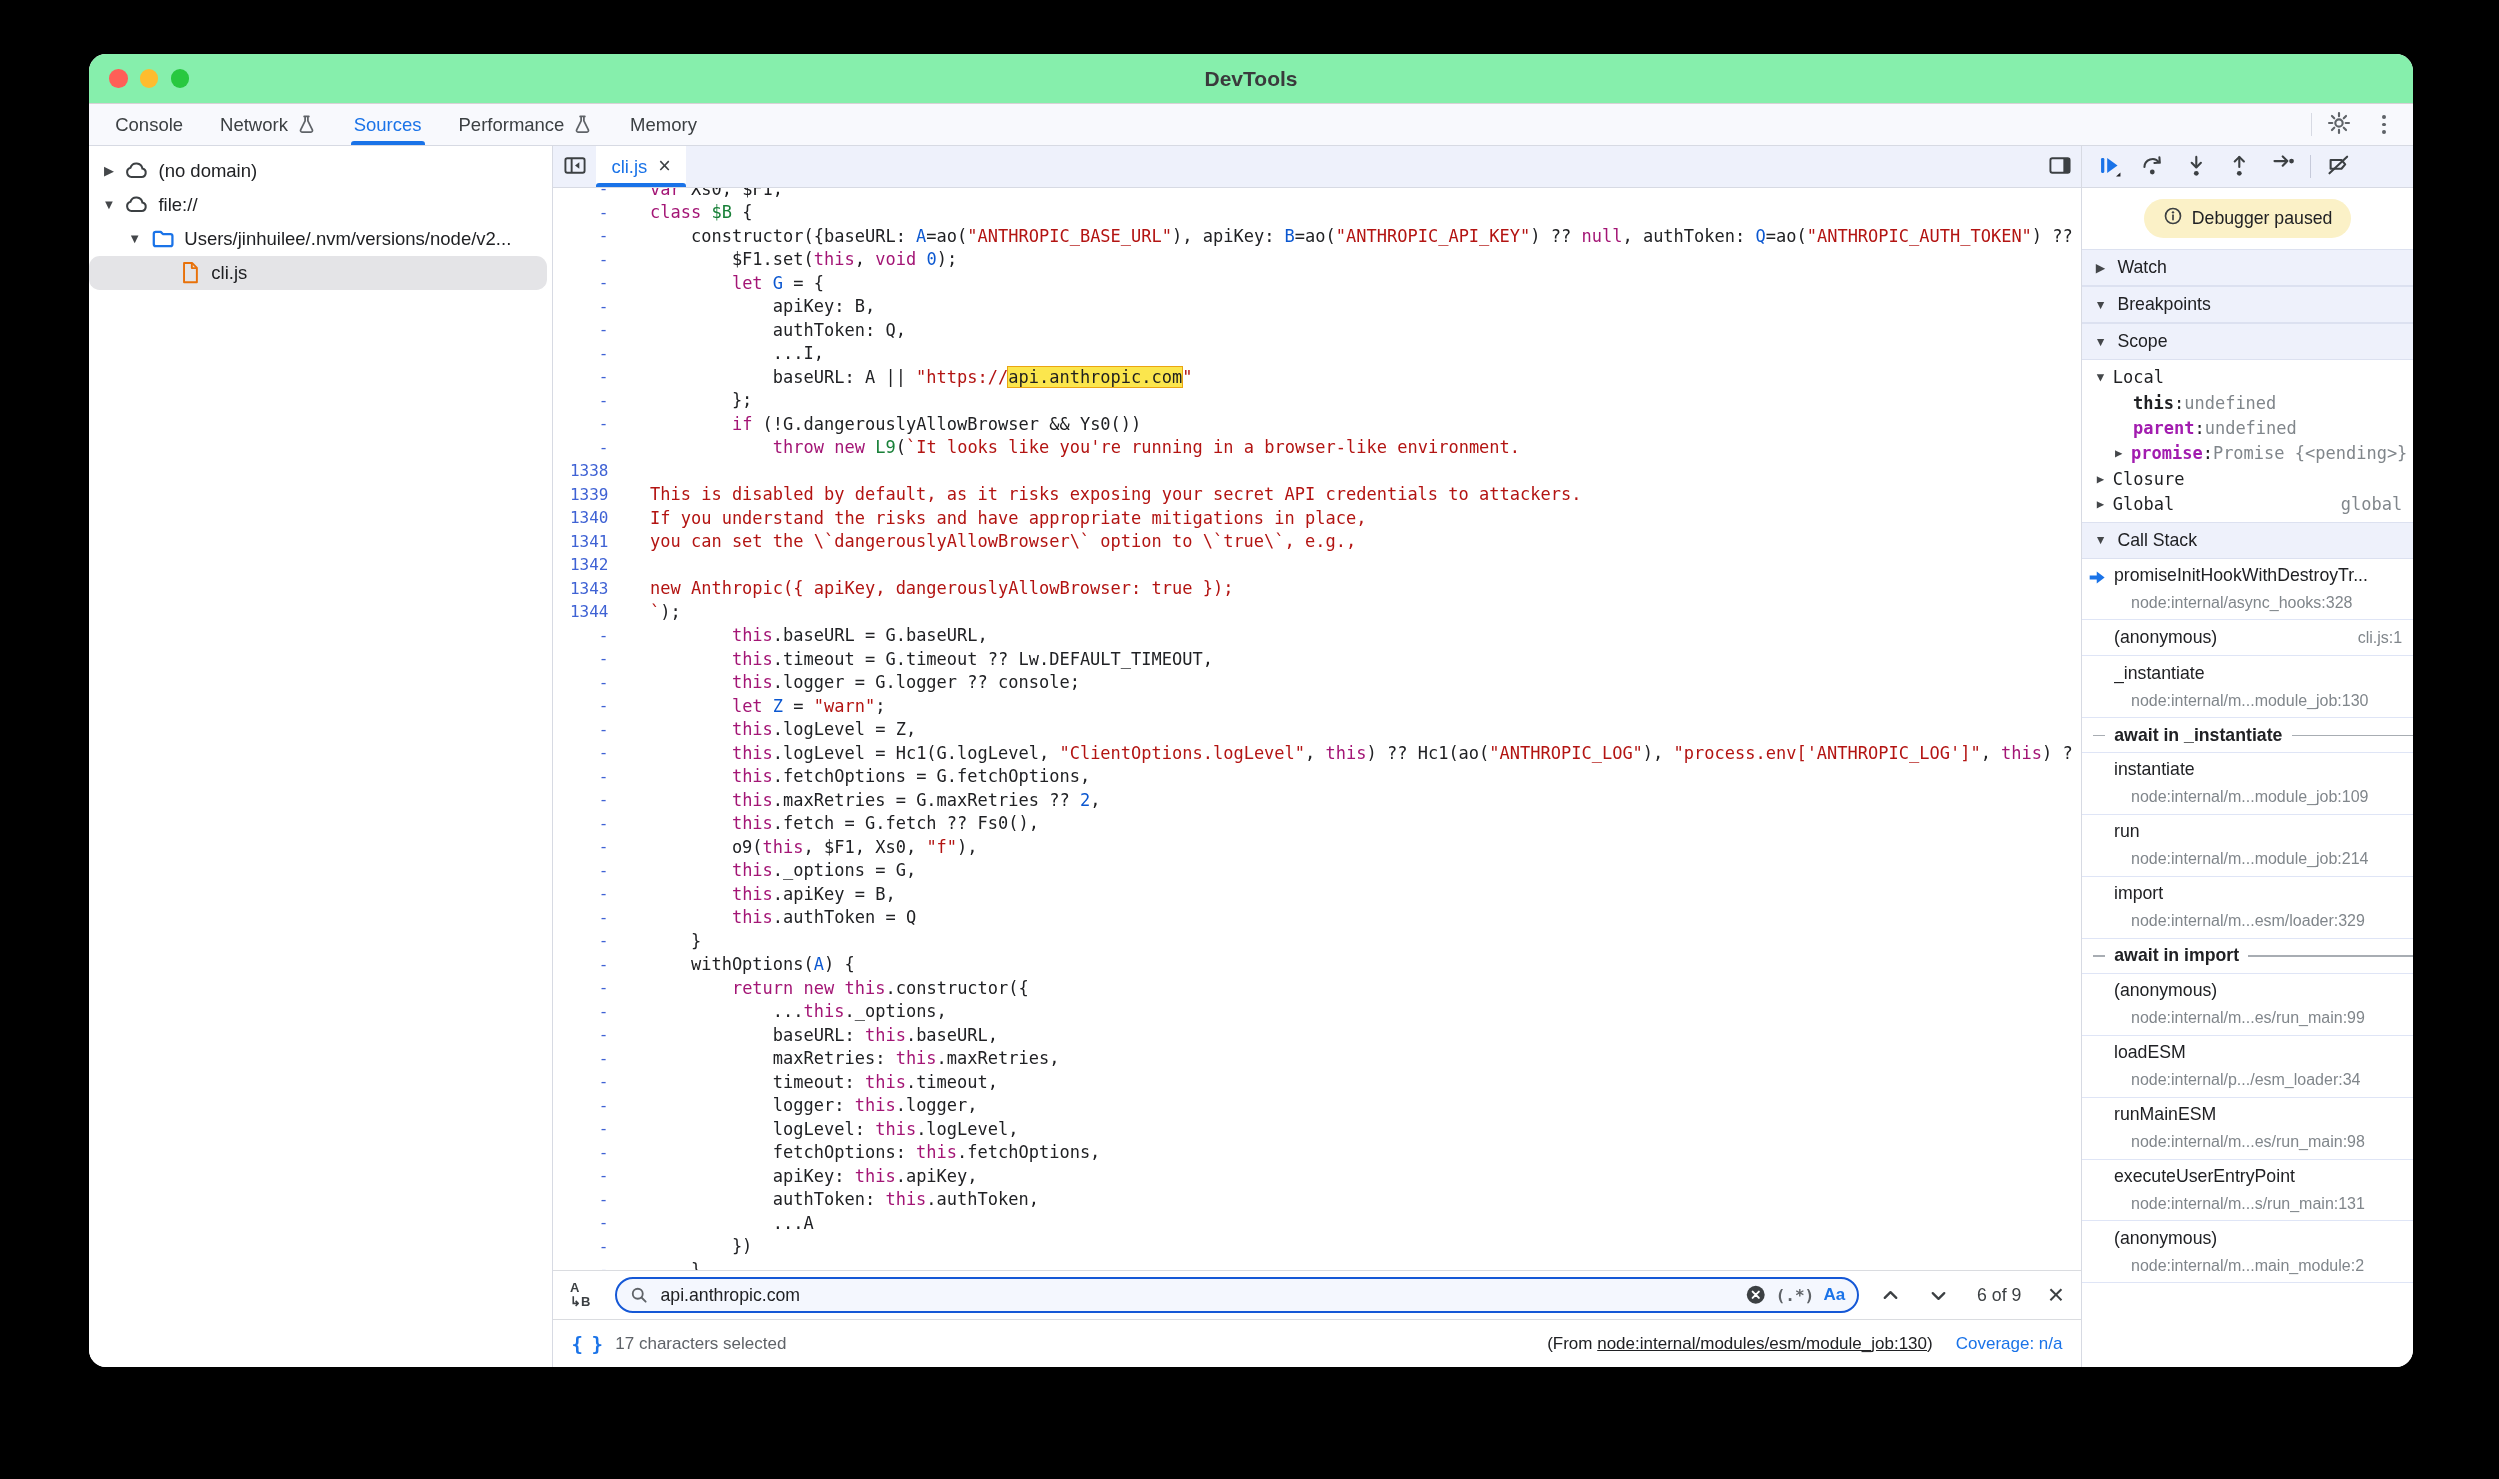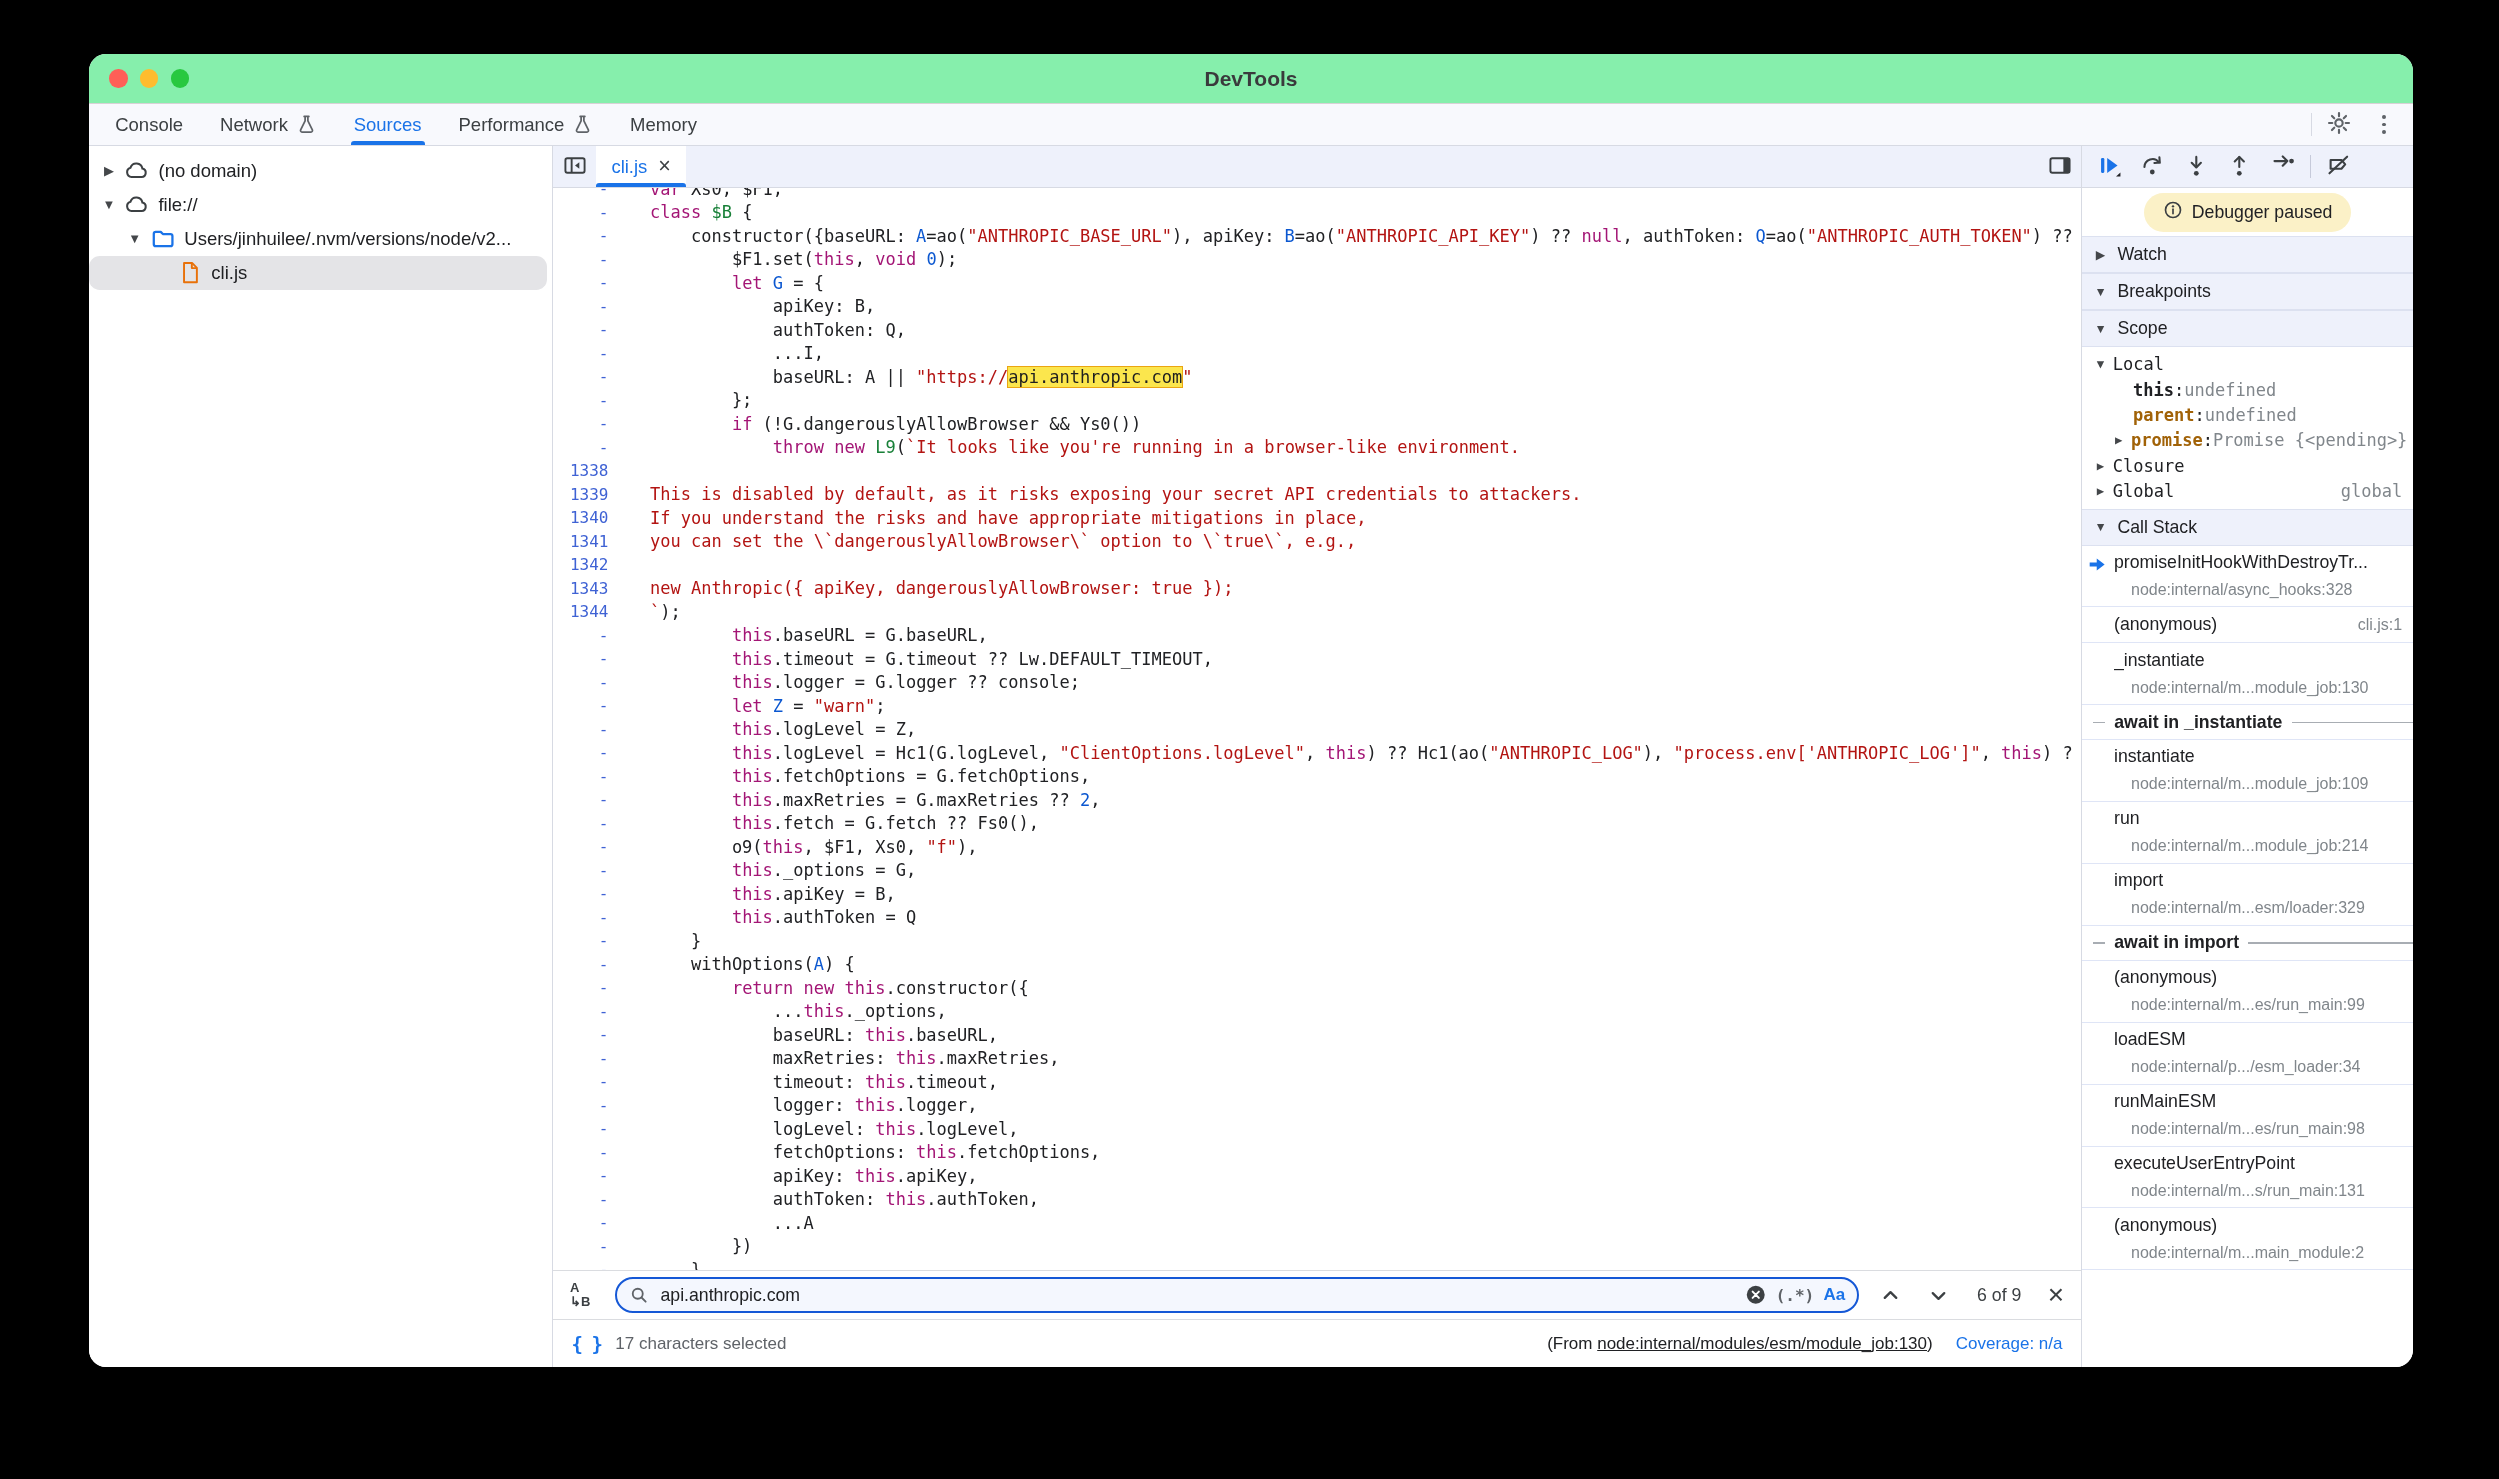--- a/index.html
+++ b/index.html
@@ -85,38 +85,38 @@
   .sb-right{margin-left:auto;display:flex;gap:23px;align-items:center}
   .from-text{color:#202124}
   .from-link{text-decoration:underline;color:#202124}
   .coverage{color:#1a73e8}
   
   .debugger{width:331px;border-left:0.8px solid #d7dae3;display:flex;flex-direction:column;background:#fff;flex:0 0 auto;overflow:hidden}
   .dbg-toolbar{height:41px;border-bottom:0.8px solid #d7dae3;background:#eef1fb;display:flex;align-items:center;
                padding:0 6.2px;gap:1.5px;flex:0 0 auto}
   .dbg-btn{width:42px;height:34px;display:flex;align-items:center;justify-content:center}
   .dbg-sep{width:0.8px;height:23px;background:#c6cada;margin:0 4.6px}
-  .paused-wrap{height:48px;display:flex;align-items:center;justify-content:center;flex:0 0 auto}
+  .paused-wrap{height:61px;display:flex;align-items:center;justify-content:center;flex:0 0 auto}
   .paused-pill{background:#fbf1c7;border-radius:769px;display:flex;align-items:center;gap:9.2px;
                padding:7px 18.5px;font-size:17.7px;color:#202124;white-space:nowrap}
   .sec-header{height:35px;border-top:0.8px solid #dce1f0;border-bottom:0.8px solid #dce1f0;background:#eef1fb;
               display:flex;align-items:center;padding:0 10.8px;gap:9.2px;color:#202124;font-size:17.7px;flex:0 0 auto}
   .chev{font-size:12.3px;color:#44474a;width:15.4px;display:inline-block;text-align:center;flex:0 0 auto}
   .bp-opts{padding:7.7px 0 9.2px;background:#fff;flex:0 0 auto}
   .bp-row{height:32px;display:flex;align-items:center;padding:0 10.8px;gap:12.3px;font-size:17.7px;color:#202124}
   .bp-row.disabled{color:#9aa0a6}
   .bp-box{width:19px;height:19px;border:1.9px solid #55585c;border-radius:3.8px;box-sizing:border-box;flex:0 0 auto}
   .bp-row.disabled .bp-box{border-color:#c7cace}
   .scope-list{font-family:"DejaVu Sans Mono",monospace;font-size:17px;padding:4.6px 0;flex:0 0 auto}
   .scope-row{height:25.4px;display:flex;align-items:center;padding:0 10.8px;color:#202124;white-space:nowrap;overflow:hidden}
   .scope-row .chev{margin-right:4.6px}
   .scope-entry{padding-left:51px}
   .scope-entry.expandable{padding-left:29px}
   .scope-name.kw{color:#202124;font-weight:700}
-  .scope-name.prop{color:#a16207;font-weight:700}
+  .scope-name.prop{color:#a21caf;font-weight:700}
   .scope-colon{color:#202124}
   .scope-value{color:#80868b}
   .scope-right{margin-left:auto;color:#80868b}
   .cs-list{flex:1;overflow:hidden}
   .cs-frame{position:relative;border-bottom:0.8px solid #dfe5f6;padding:6.2px 10.8px 7.7px 32px}
   .cs-name{font-size:17.7px;color:#202124;white-space:nowrap;overflow:hidden;display:block}
   .cs-loc{font-size:16px;color:#80868b;padding-left:17px;white-space:nowrap;overflow:hidden;margin-top:8px;display:block}
   .cs-frame.inline{display:flex;align-items:center;padding-top:7px;padding-bottom:7px}
   .cs-frame.inline .cs-name{flex:0 1 auto}
   .cs-frame.inline .cs-loc{margin-left:auto;margin-top:0;padding-left:7.7px}

